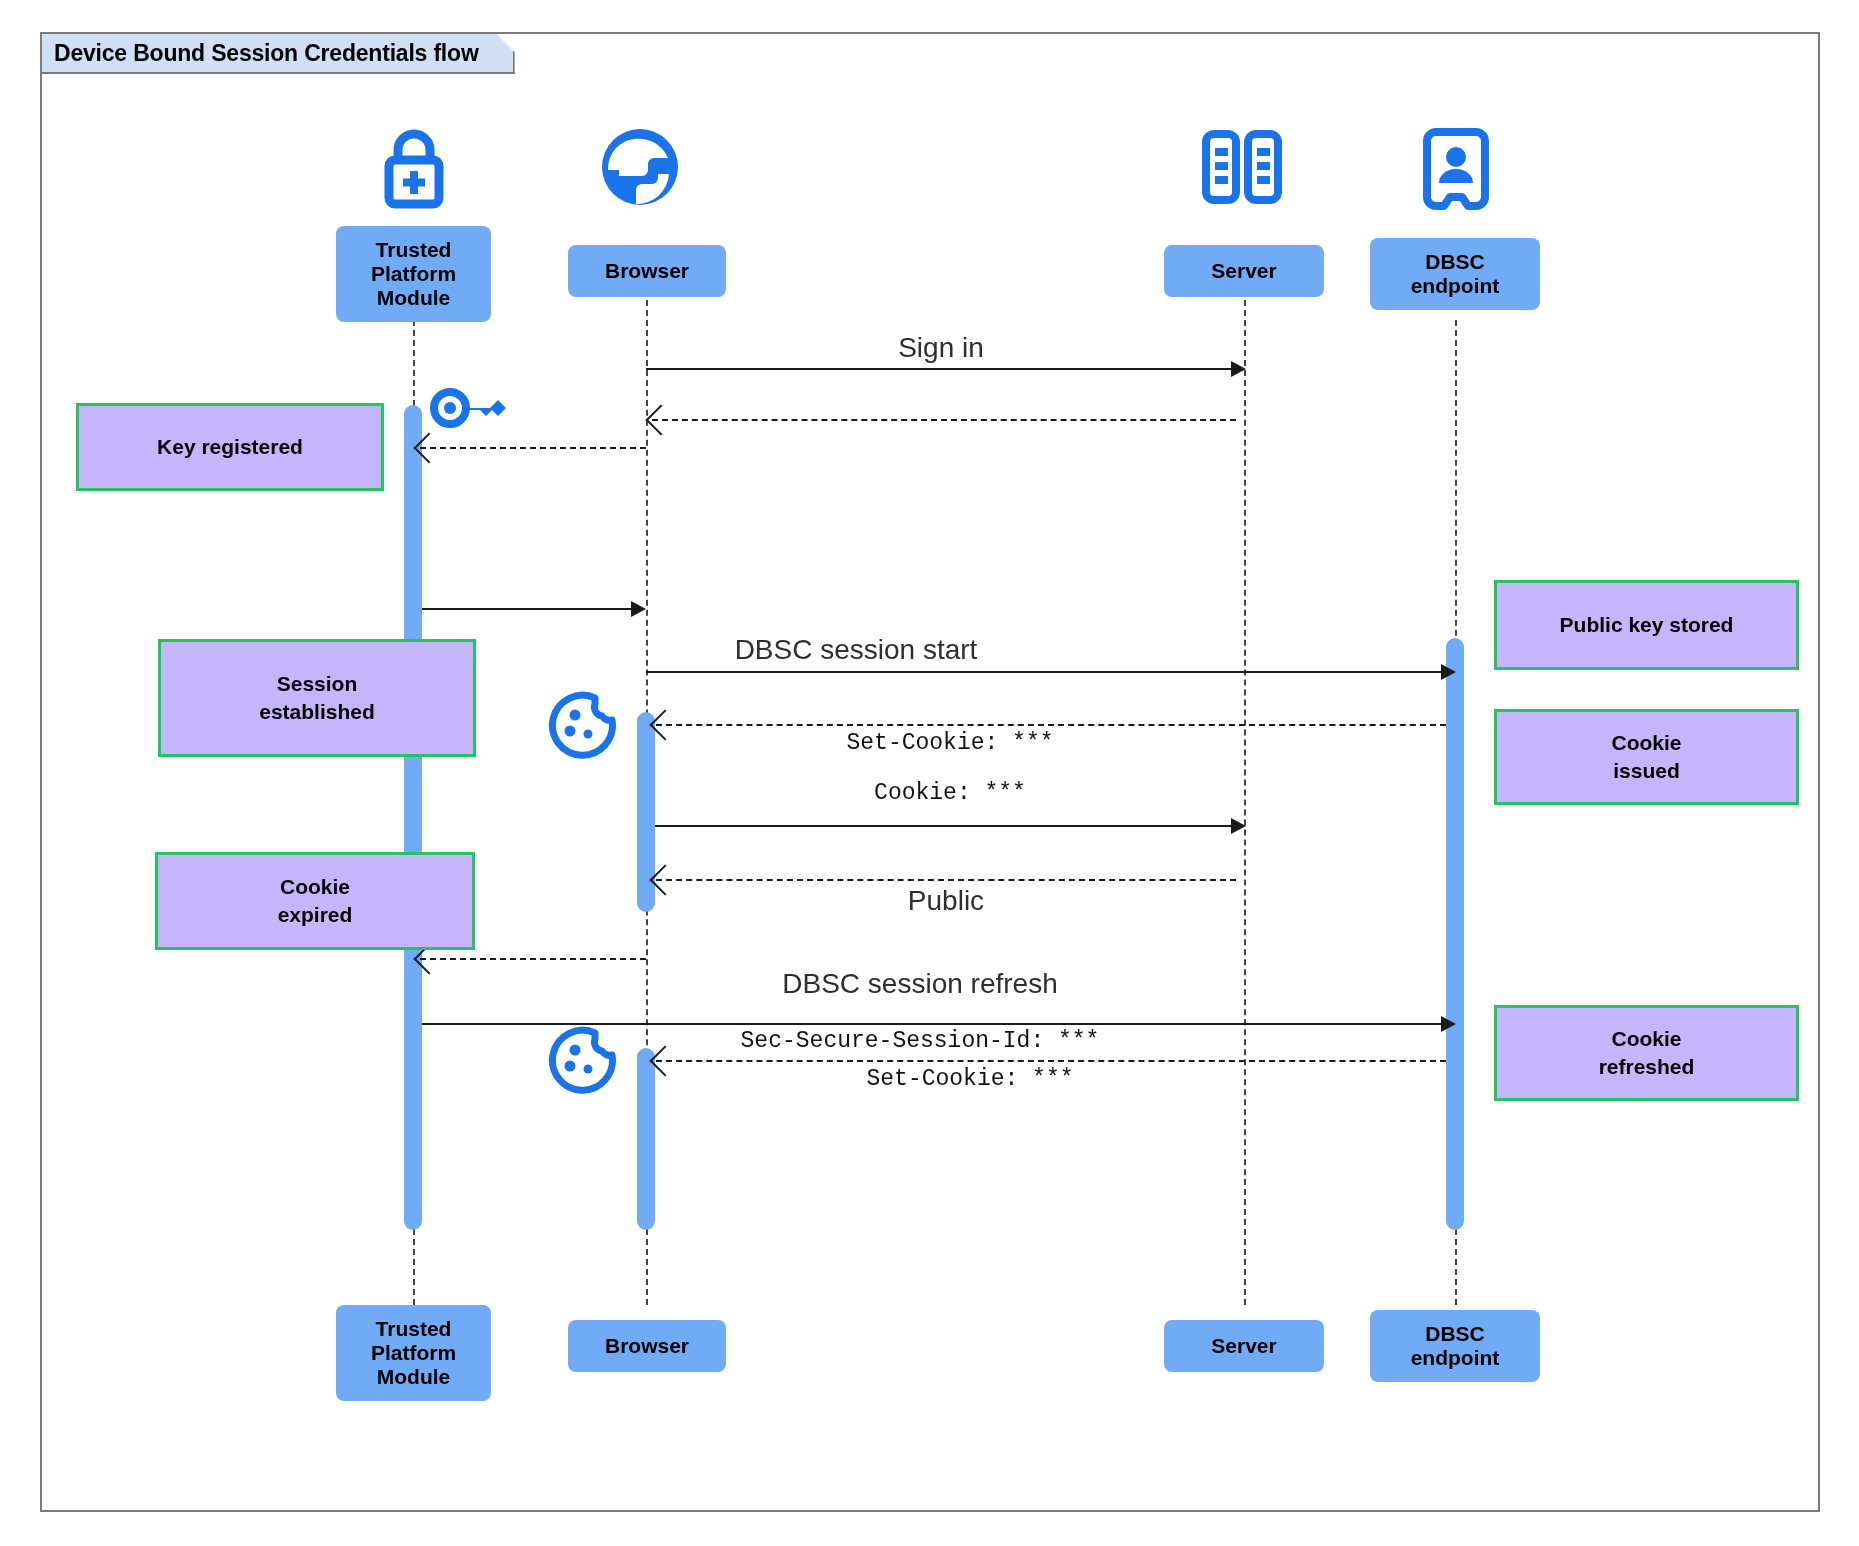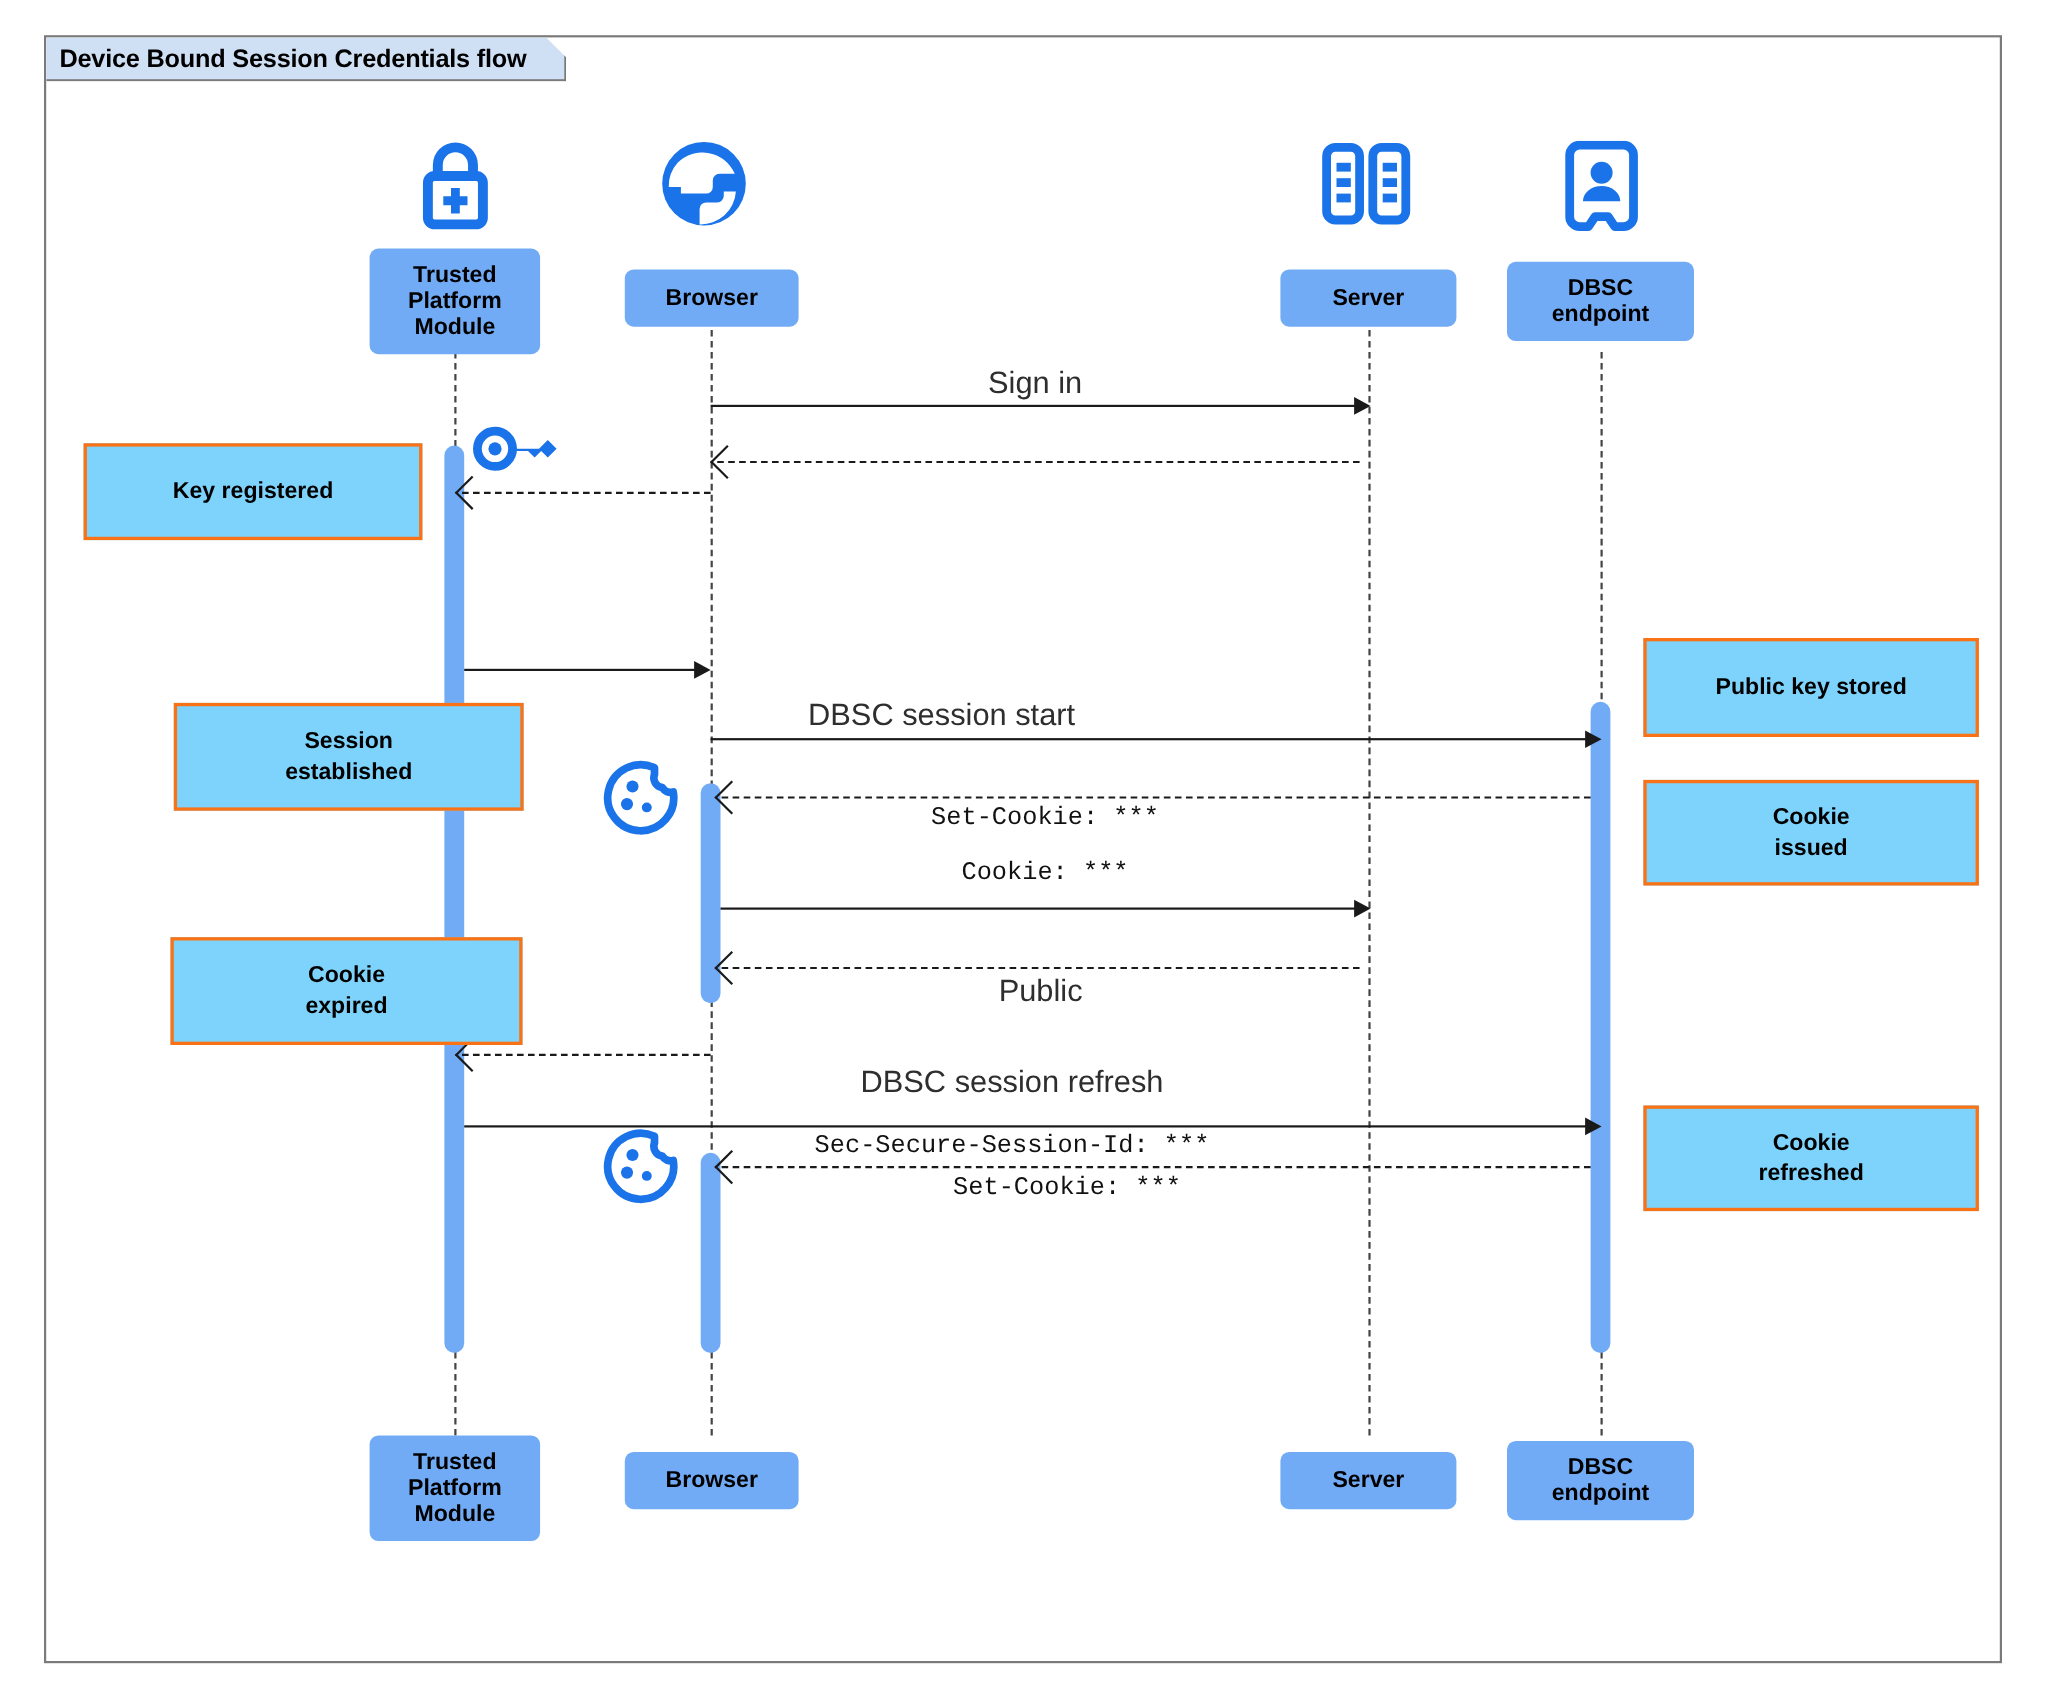--- a/index.html
+++ b/index.html
@@ -37,21 +37,21 @@
     box-sizing:border-box;padding:6px 10px;
   }
 
   
   .act{
     position:absolute;background:#72abf5;border-radius:9px;width:18px;
   }
 
   
   .note{
-    position:absolute;background:#7dd3fc;border:3px solid #f97316;
+    position:absolute;background:#c4b5fd;border:3px solid #22c55e;
     box-sizing:border-box;display:flex;align-items:center;justify-content:center;
     text-align:center;font-weight:bold;font-size:21px;color:#000;line-height:1.35;
     padding:6px 12px;
   }
 
   
   .msg-line{position:absolute;height:0;border-top:2px solid #1a1a1a;}
   .msg-line.dashed{border-top:2px dashed #1a1a1a;}
   .arrow-solid-right,.arrow-solid-left{position:absolute;width:0;height:0;}
   .arrow-solid-right{
@@ -231,21 +231,21 @@
       <circle cx="27" cy="26" r="5.5" fill="#1a73e8"></circle>
       <circle cx="22" cy="42" r="5.5" fill="#1a73e8"></circle>
       <circle cx="40" cy="45" r="4.5" fill="#1a73e8"></circle>
     </svg>
   </div>
 
   <div class="note" style="left:76px;top:403px;width:308px;height:88px;">
     <span style="white-space:pre-line">Key registered</span>
   </div>
 
-  <div class="note" style="left:158px;top:639px;width:318px;height:98px;">
+  <div class="note" style="left:158px;top:639px;width:318px;height:118px;">
     <span style="white-space:pre-line">Session
 established</span>
   </div>
 
   <div class="note" style="left:155px;top:852px;width:320px;height:98px;">
     <span style="white-space:pre-line">Cookie
 expired</span>
   </div>
 
   <div class="note" style="left:1494px;top:580px;width:305px;height:90px;">

